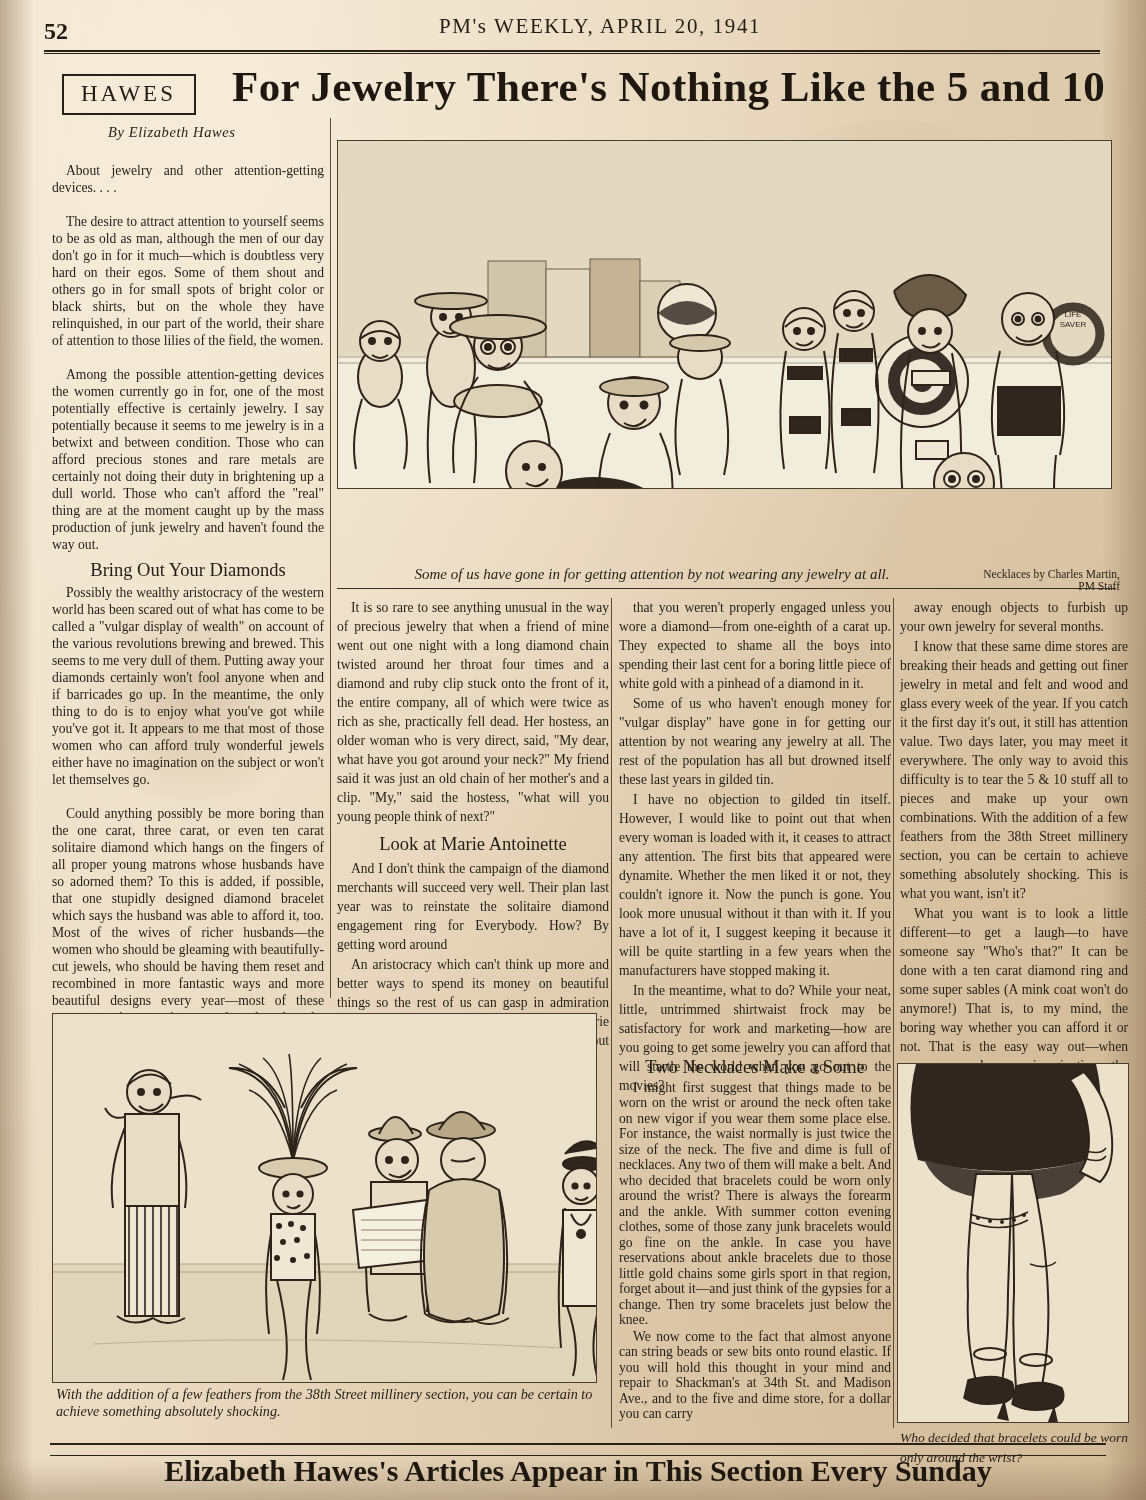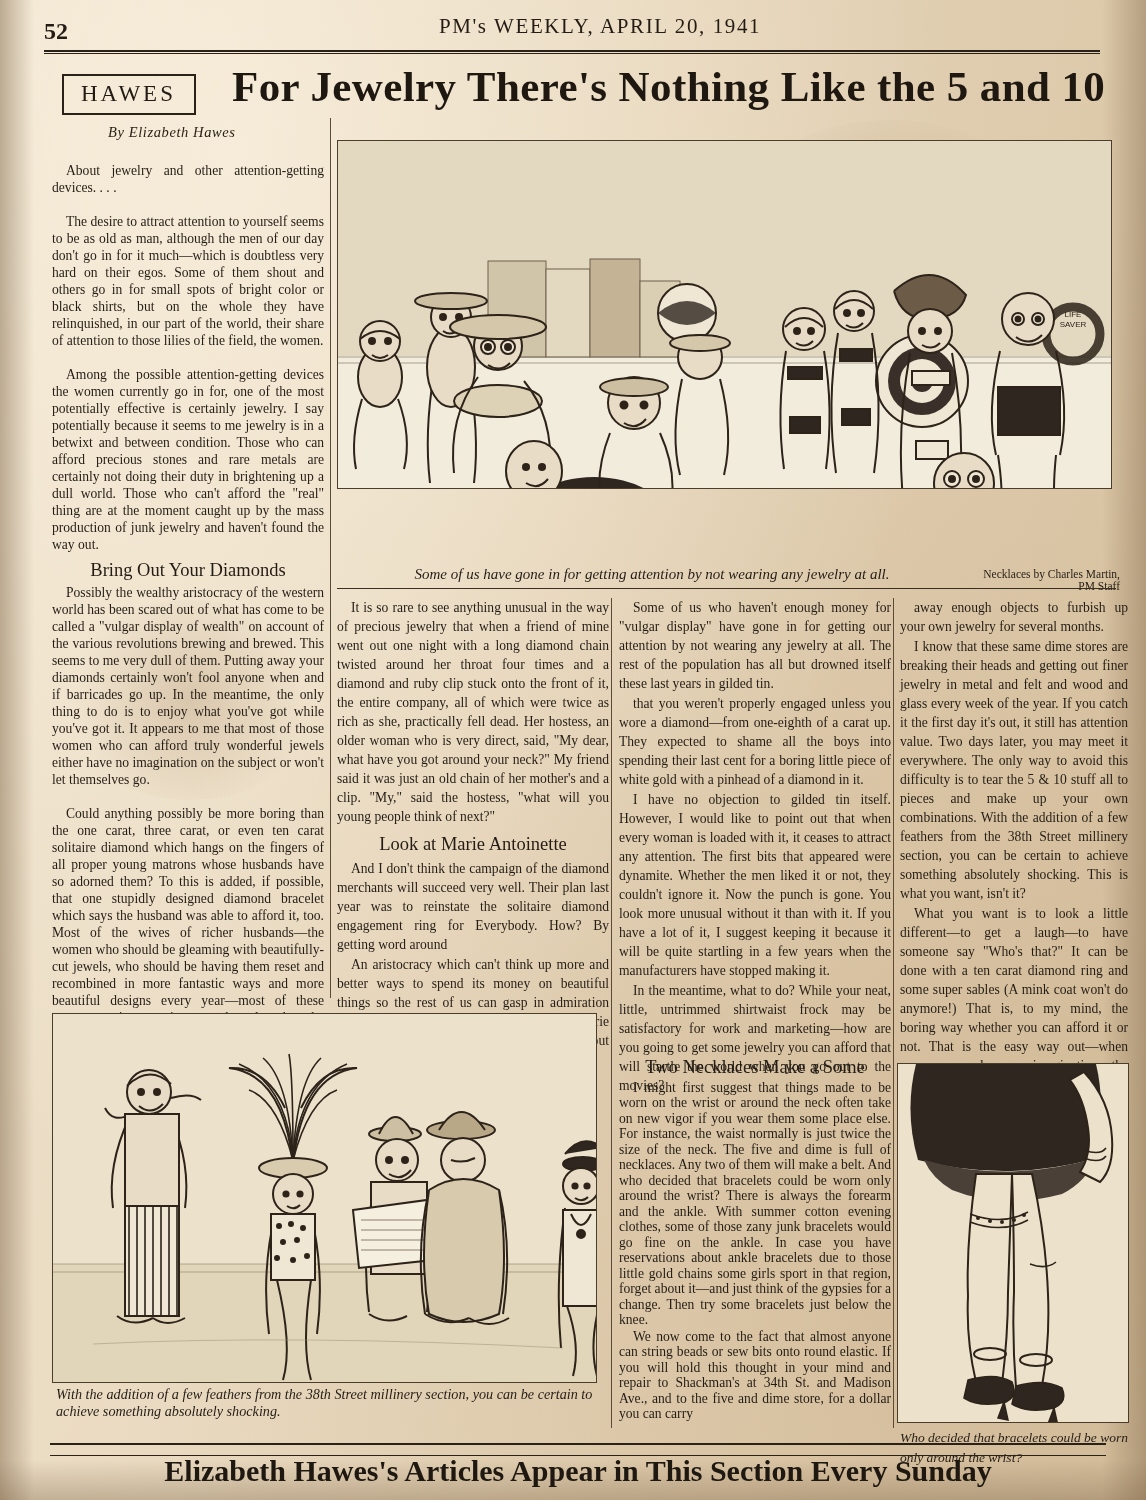--- a/index.html
+++ b/index.html
@@ -424,22 +424,22 @@
   <div class="vrule" style="left:893px; top:598px; height:830px;"></div>
 
   <div class="bodycol c2">
     <p>It is so rare to see anything unusual in the way of precious jewelry that when a friend of mine went out one night with a long diamond chain twisted around her throat four times and a diamond and ruby clip stuck onto the front of it, the entire company, all of which were twice as rich as she, practically fell dead. Her hostess, an older woman who is very direct, said, "My dear, what have you got around your neck?" My friend said it was just an old chain of her mother's and a clip. "My," said the hostess, "what will you young people think of next?"</p>
     <div class="subhead">Look at Marie Antoinette</div>
     <p>And I don't think the campaign of the diamond merchants will succeed very well. Their plan last year was to reinstate the solitaire diamond engagement ring for Everybody. How? By getting word around</p>
     <p>An aristocracy which can't think up more and better ways to spend its money on beautiful things so the rest of us can gasp in admiration really is hardly worth keeping! At least Marie Antoinette and the Russian aristocracy went out in a blaze of glory.</p>
   </div>
 
   <div class="bodycol c3">
+    <p>that you weren't properly engaged unless you wore a diamond—from one-eighth of a carat up. They expected to shame all the boys into spending their last cent for a boring little piece of white gold with a pinhead of a diamond in it.</p>
     <p>Some of us who haven't enough money for "vulgar display" have gone in for getting our attention by not wearing any jewelry at all. The rest of the population has all but drowned itself these last years in gilded tin.</p>
-    <p>that you weren't properly engaged unless you wore a diamond—from one-eighth of a carat up. They expected to shame all the boys into spending their last cent for a boring little piece of white gold with a pinhead of a diamond in it.</p>
     <p>I have no objection to gilded tin itself. However, I would like to point out that when every woman is loaded with it, it ceases to attract any attention. The first bits that appeared were dynamite. Whether the men liked it or not, they couldn't ignore it. Now the punch is gone. You look more unusual without it than with it. If you have a lot of it, I suggest keeping it because it will be quite startling in a few years when the manufacturers have stopped making it.</p>
     <p>In the meantime, what to do? While your neat, little, untrimmed shirtwaist frock may be satisfactory for work and marketing—how are you going to get some jewelry you can afford that will startle the world when you go out to the movies?</p>
   </div>
 
   <div class="bodycol c4">
     <p>away enough objects to furbish up your own jewelry for several months.</p>
     <p>I know that these same dime stores are breaking their heads and getting out finer jewelry in metal and felt and wood and glass every week of the year. If you catch it the first day it's out, it still has attention value. Two days later, you may meet it everywhere. The only way to avoid this difficulty is to tear the 5 &amp; 10 stuff all to pieces and make up your own combinations. With the addition of a few feathers from the 38th Street millinery section, you can be certain to achieve something absolutely shocking. This is what you want, isn't it?</p>
     <p>What you want is to look a little different—to get a laugh—to have someone say "Who's that?" It can be done with a ten carat diamond ring and some super sables (A mink coat won't do anymore!) That is, to my mind, the boring way whether you can afford it or not. That is the easy way out—when money replaces imagination—the lavender orchid way. I say it's spinach. Use your imagination instead.</p>
     <p>There is so much to be said on attention-getting that I will have to continue next week—with make-up and fingernails.</p>
   </div>

